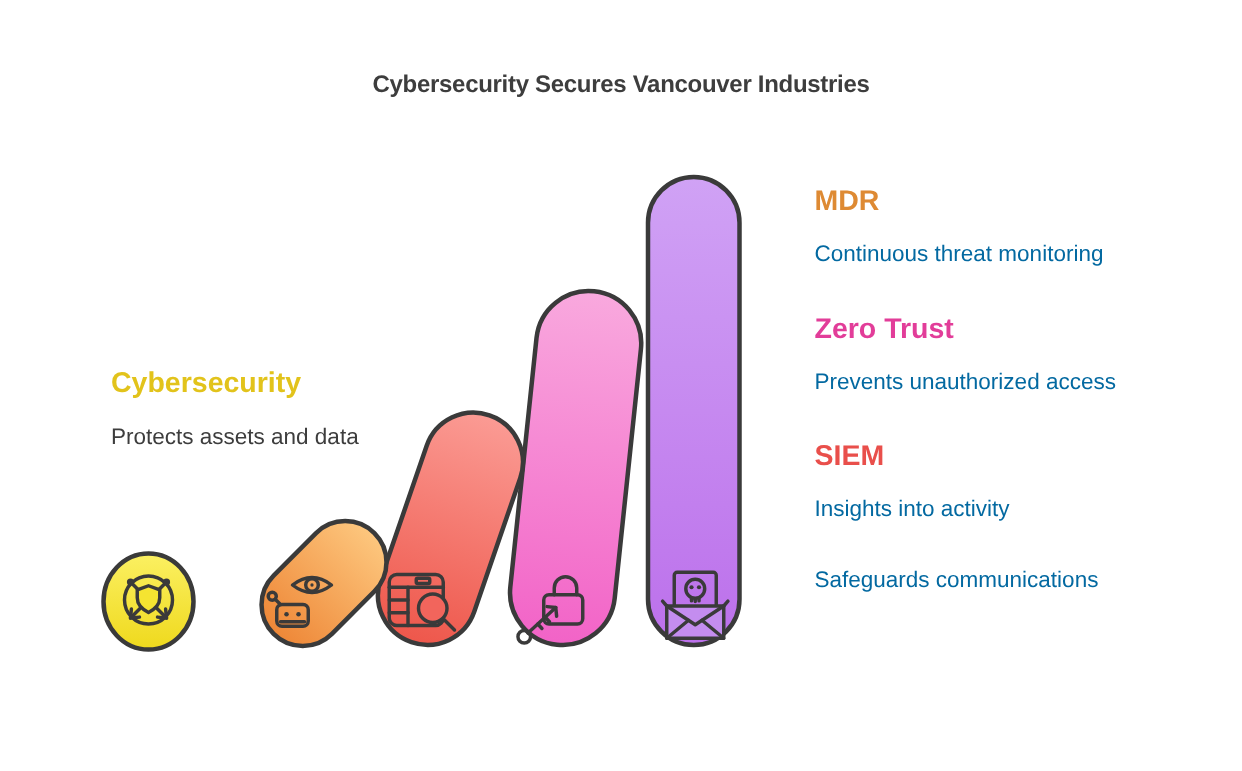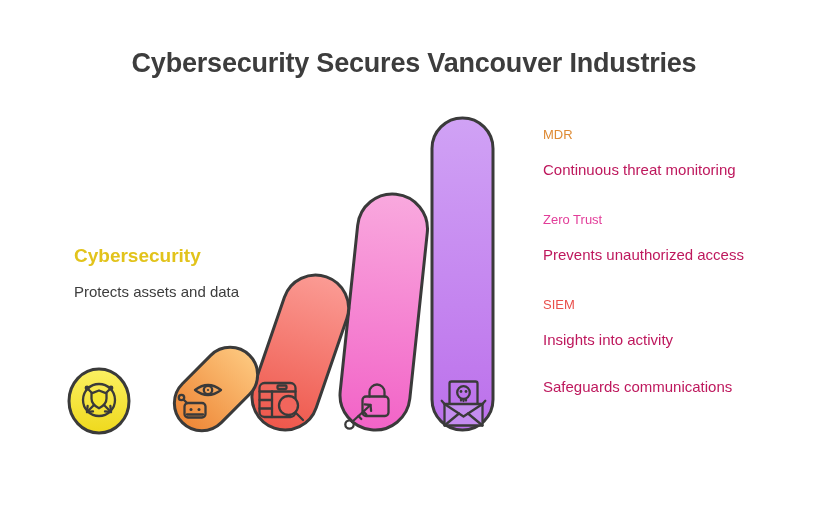--- a/index.html
+++ b/index.html
@@ -2,28 +2,28 @@
 <html><head>
 <meta charset="utf-8">
 <style>
   html,body{margin:0;padding:0;background:#ffffff;}
   .canvas{
     position:relative;width:828px;height:514px;background:#ffffff;overflow:hidden;
     font-family:"Liberation Sans",sans-serif;color:#3D3D3D;
   }
   .title{
     position:absolute;left:0;right:0;top:48px;text-align:center;
-    font-size:27px;font-weight:700;letter-spacing:-0.2px;color:#3D3D3D;
+    font-size:16px;font-weight:700;letter-spacing:-0.2px;color:#3D3D3D;
   }
   .graphic{position:absolute;left:0;top:0;}
   .left-block{position:absolute;left:74px;top:244px;width:220px;}
   .right-col{position:absolute;left:543px;top:123px;width:250px;}
   .group{margin-bottom:29px;}
-  .group-heading{font-size:13px;line-height:23px;font-weight:400;}
-  .group-desc{font-size:15px;line-height:18px;margin-top:15px;color:#be185d;}
+  .group-heading{font-size:19px;line-height:23px;font-weight:700;}
+  .group-desc{font-size:15px;line-height:18px;margin-top:15px;color:#0369a1;}
   .left-block .group-heading{font-size:19px;line-height:23px;font-weight:700;}
   .left-block .group-desc{font-size:15px;line-height:18px;margin-top:16px;color:#3D3D3D;}
 </style>
 </head>
 <body>
 
 <div class="canvas">
 
   <div class="title">Cybersecurity Secures Vancouver Industries</div>
 

